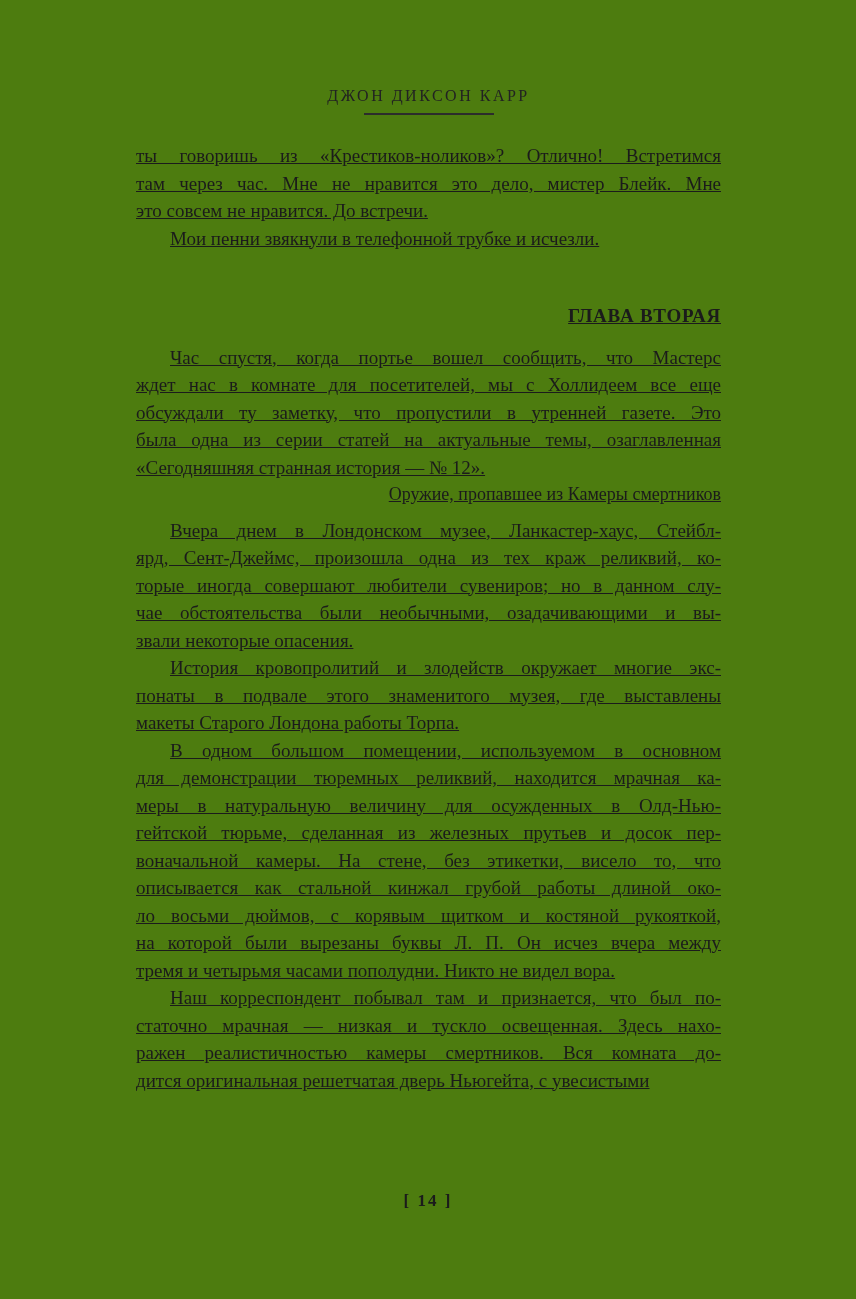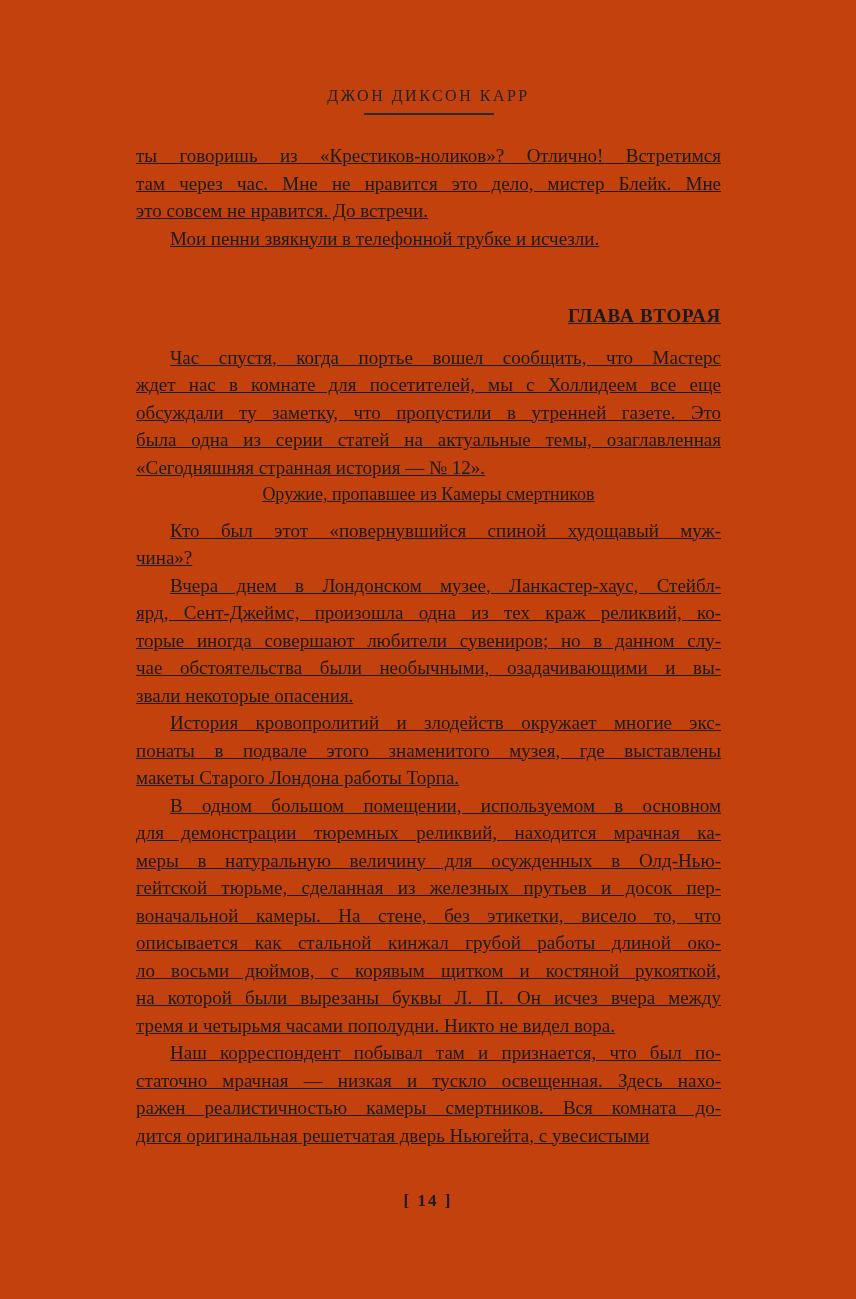--- a/index.html
+++ b/index.html
@@ -8,21 +8,21 @@
     width: 856px;
     height: 1299px;
     font-family: "Liberation Serif", serif;
     color: #1b1b1b;
     overflow: hidden;
   }
   .page {
     position: relative;
     width: 856px;
     height: 1299px;
-    background: #c2410c;
+    background: #4d7c0f;
     padding: 86px 135px 0 136px;
   }
   .running-header {
     text-align: center;
     margin-bottom: 27px;
   }
   .header-title {
     font-size: 16px;
     line-height: 20px;
     letter-spacing: 2.5px;
@@ -57,21 +57,21 @@
     letter-spacing: 0.8px;
     margin: 50px 0 14px 0;
   }
   .article-heading {
     text-align: center;
     font-size: 18.5px;
     letter-spacing: 0.4px;
     margin-top: 6px;
   }
   .article-subheading {
-    text-align: center;
+    text-align: right;
     font-size: 18px;
     margin-bottom: 8px;
   }
   .page-footer {
     position: absolute;
     left: 0;
     right: 0;
     bottom: 88px;
     text-align: center;
     font-size: 17px;
@@ -102,24 +102,20 @@
       <div class="chapter-heading">ГЛАВА ВТОРАЯ</div>
       <div class="paragraph indent">
         <div class="line just">Час спустя, когда портье вошел сообщить, что Мастерс</div>
         <div class="line just">ждет нас в комнате для посетителей, мы с Холлидеем все еще</div>
         <div class="line just">обсуждали ту заметку, что пропустили в утренней газете. Это</div>
         <div class="line just">была одна из серии статей на актуальные темы, озаглавленная</div>
         <div class="line">«Сегодняшняя странная история — № 12».</div>
       </div>
       <div class="article-subheading">Оружие, пропавшее из Камеры смертников</div>
       <div class="paragraph indent">
-        <div class="line just">Кто был этот «повернувшийся спиной худощавый муж-</div>
-        <div class="line">чина»?</div>
-      </div>
-      <div class="paragraph indent">
         <div class="line just">Вчера днем в Лондонском музее, Ланкастер-хаус, Стейбл-</div>
         <div class="line just">ярд, Сент-Джеймс, произошла одна из тех краж реликвий, ко-</div>
         <div class="line just">торые иногда совершают любители сувениров; но в данном слу-</div>
         <div class="line just">чае обстоятельства были необычными, озадачивающими и вы-</div>
         <div class="line">звали некоторые опасения.</div>
       </div>
       <div class="paragraph indent">
         <div class="line just">История кровопролитий и злодейств окружает многие экс-</div>
         <div class="line just">понаты в подвале этого знаменитого музея, где выставлены</div>
         <div class="line">макеты Старого Лондона работы Торпа.</div>

